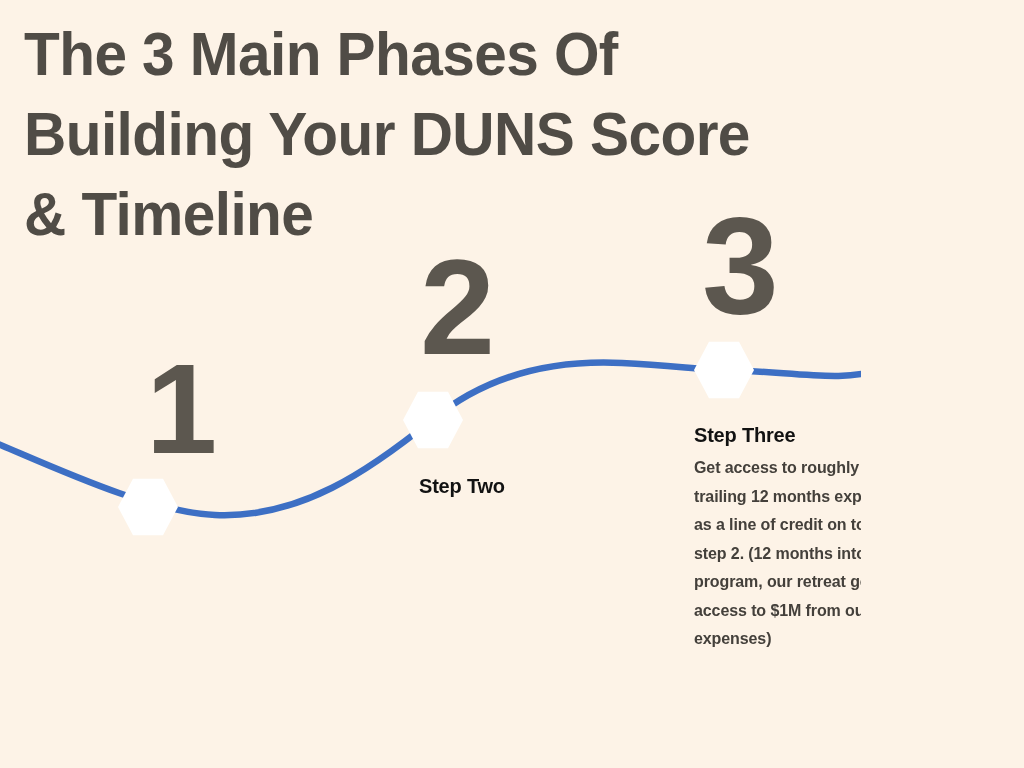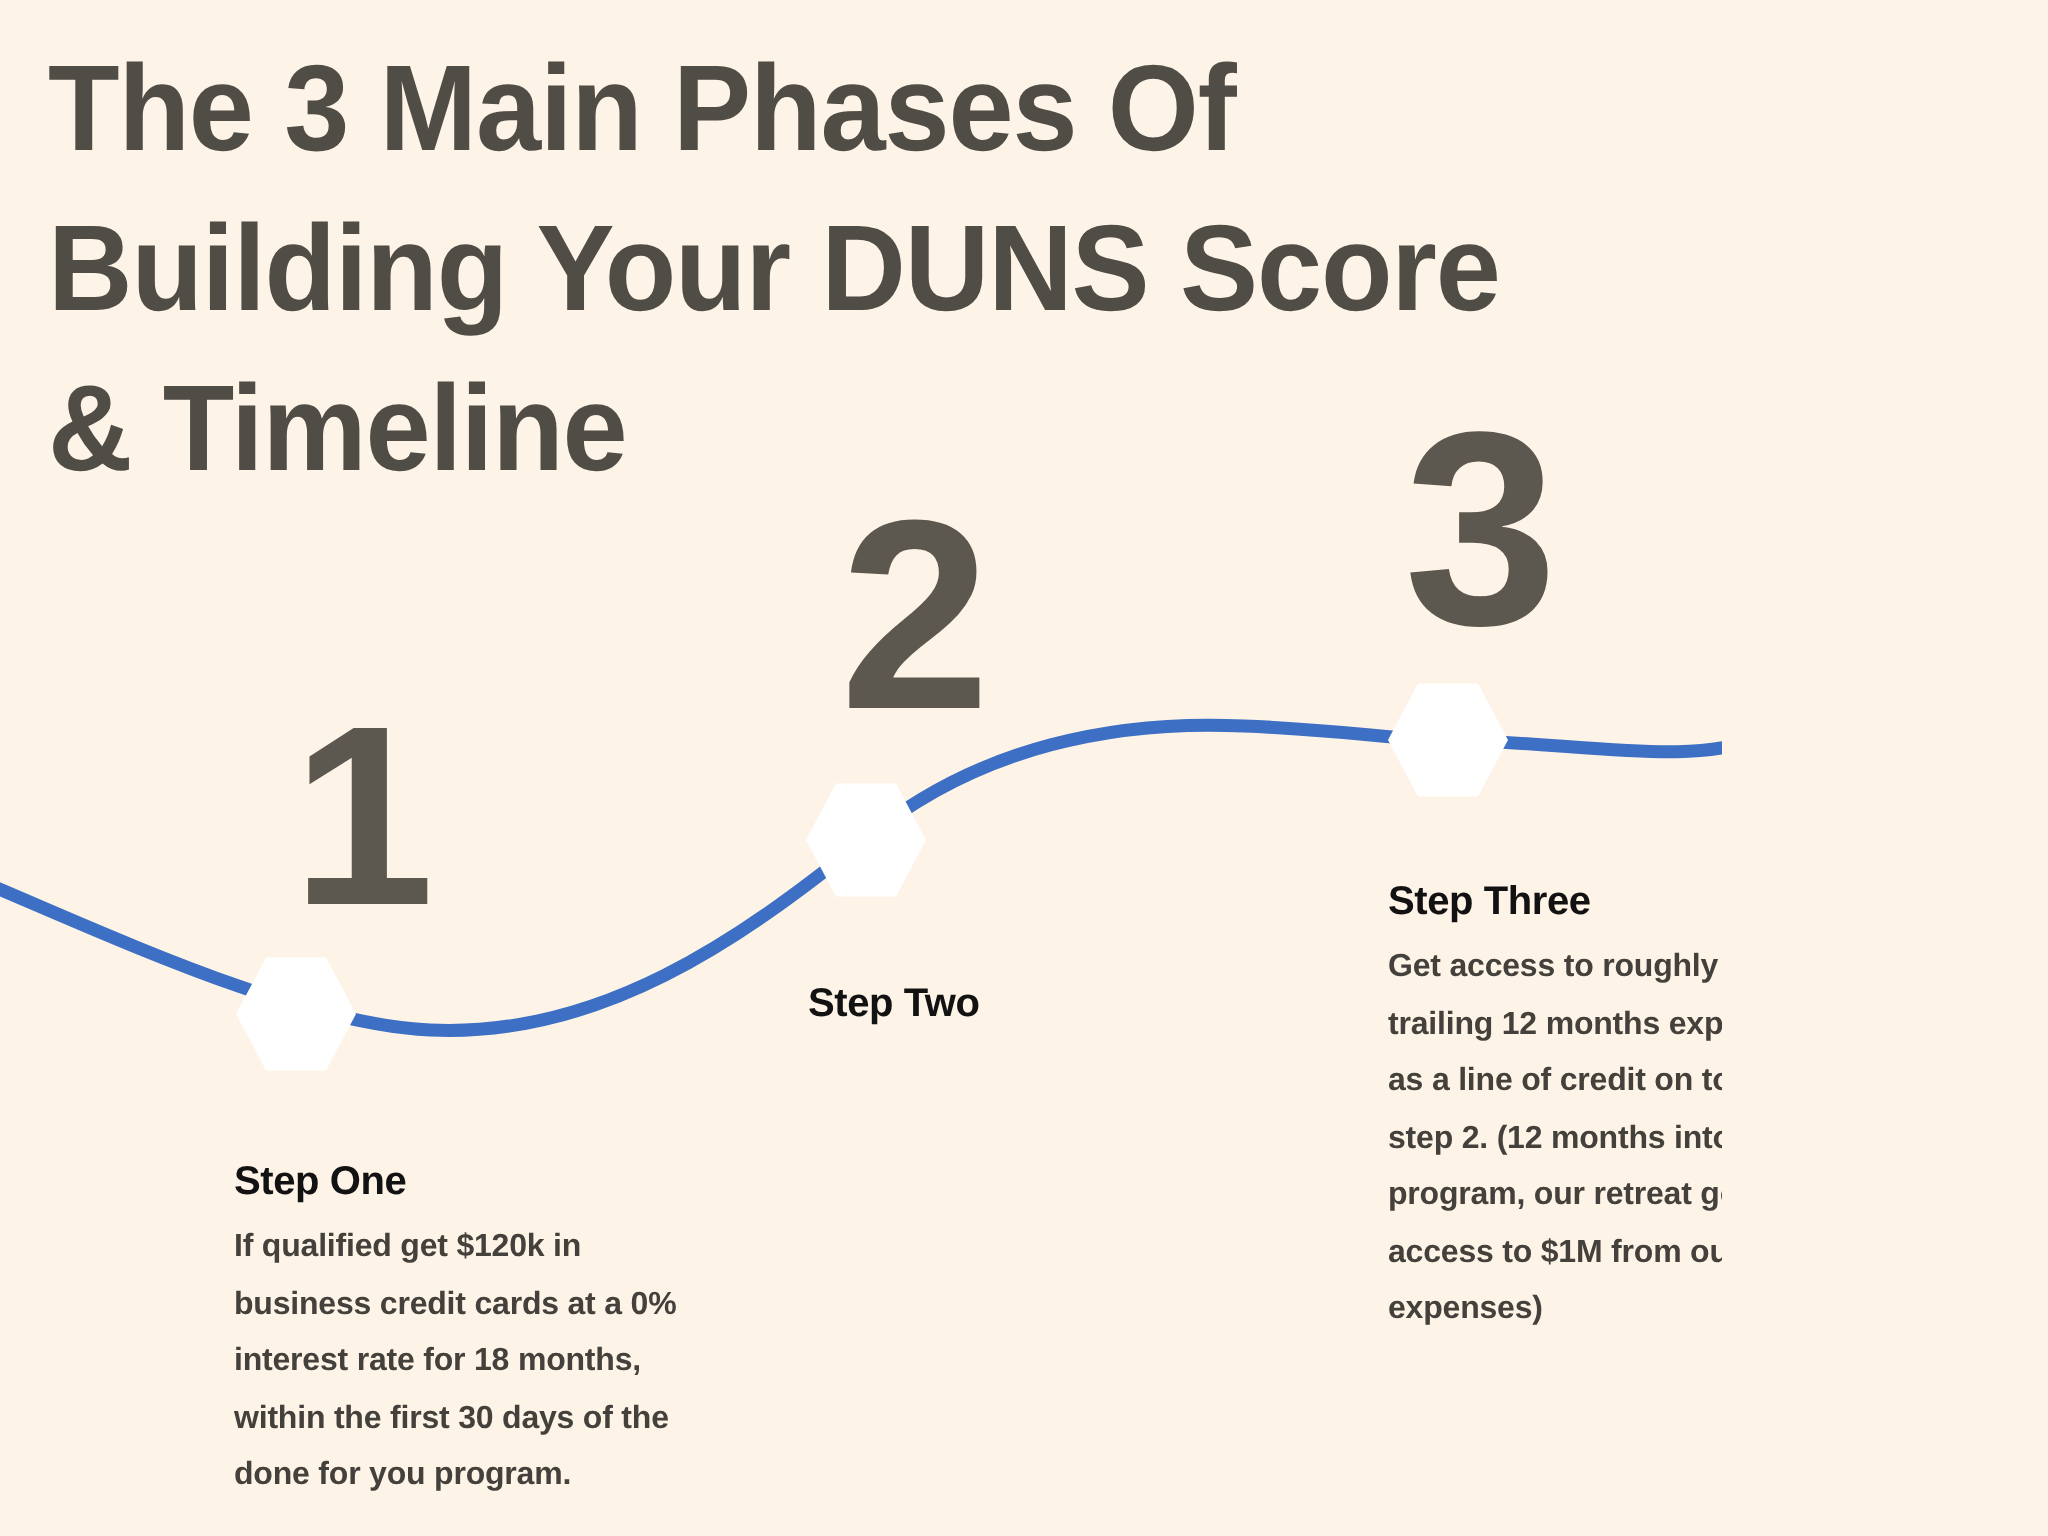--- a/index.html
+++ b/index.html
@@ -76,35 +76,35 @@
   
   .step-block {
     position: absolute;
   }
   .step-title {
     font-family: "Liberation Sans", sans-serif;
     font-weight: bold;
     font-size: 20px;
     line-height: 26px;
     color: #121212;
-    margin: 16px 0 6px 0;
+    margin: 0 0 6px 0;
     letter-spacing: -0.2px;
   }
   .step-body {
     font-family: "Liberation Sans", sans-serif;
     font-weight: bold;
     font-size: 16px;
     line-height: 28.5px;
     color: #44403b;
     margin: 0;
     letter-spacing: -0.1px;
   }
 
   .step-block.s1 { left: 117px; top: 562px; width: 222px; }
-  .step-block.s2 { left: 404px; top: 473px; width: 220px; }
+  .step-block.s2 { left: 419px; top: 473px; width: 220px; }
   .step-block.s3 { left: 694px; top: 422px; width: 218px; }
 </style>
 </head>
 <body>
 
 <div id="canvas">
 
   <svg class="curve-layer" viewBox="0 0 1024 768" width="1024" height="768" preserveAspectRatio="none">
     <path d="M -4,443
              C 60,470 150,512 215,515
@@ -121,24 +121,20 @@
 &amp; Timeline</div>
 
   <div class="big-num n1">1</div>
   <div class="big-num n2">2</div>
   <div class="big-num n3">3</div>
 
   <div class="hex h1"></div>
   <div class="hex h2"></div>
   <div class="hex h3"></div>
 
-  <div class="step-block s1">
-    <p class="step-title">Step One</p>
-    <p class="step-body">If qualified get $120k in business credit cards at a 0% interest rate for 18 months, within the first 30 days of the done for you program.</p>
-  </div>
 
   <div class="step-block s2">
     <p class="step-title">Step Two</p>
   </div>
 
   <div class="step-block s3">
     <p class="step-title">Step Three</p>
     <p class="step-body">Get access to roughly your trailing 12 months expenses as a line of credit on top of step 2. (12 months into the program, our retreat got access to $1M from our 2024 expenses)</p>
   </div>
 

